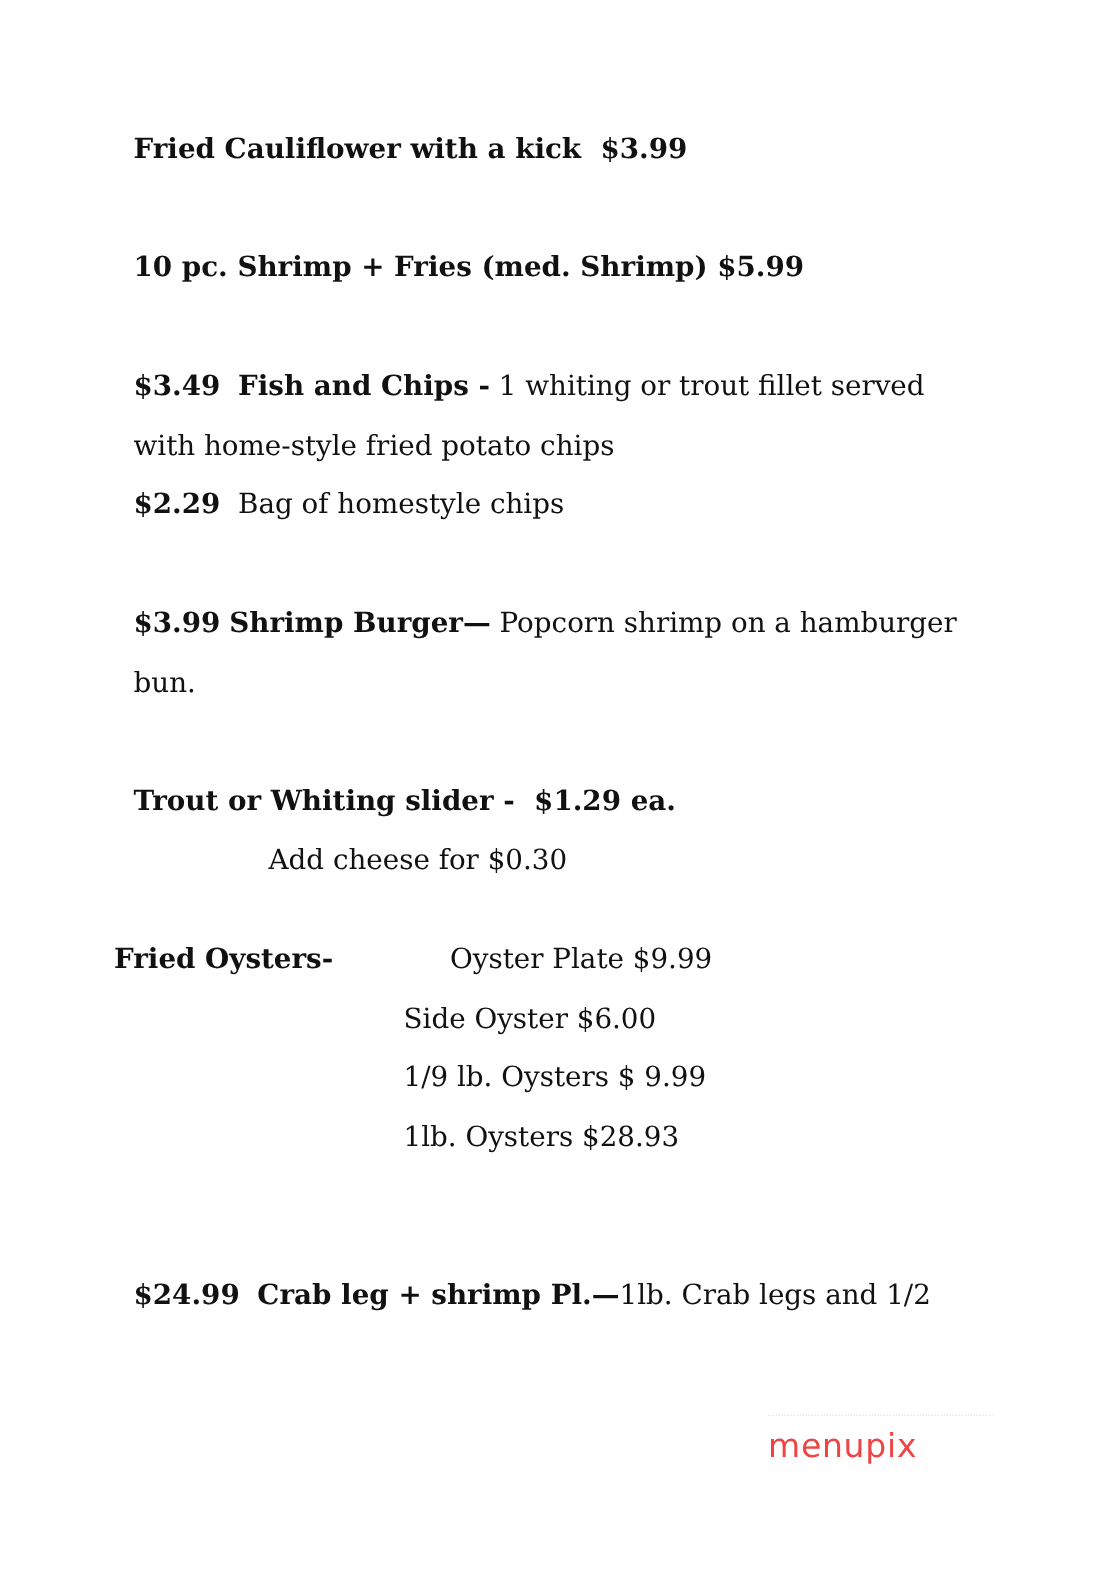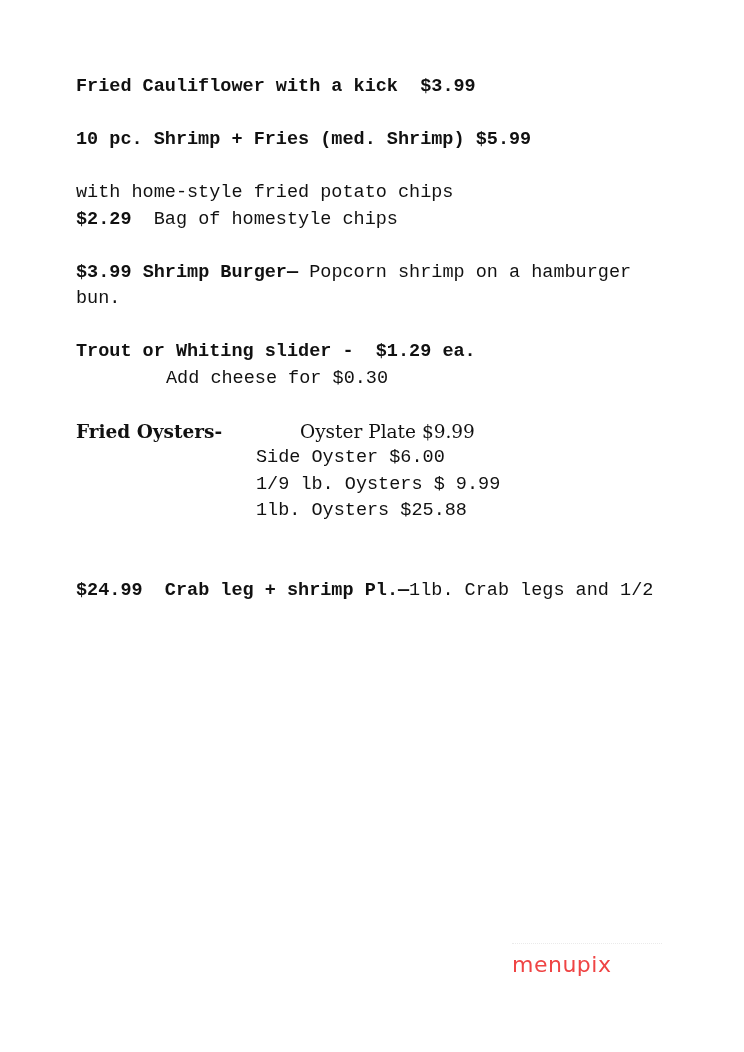--- a/index.html
+++ b/index.html
@@ -1,39 +1,40 @@
 <!DOCTYPE html>
 <html><head>
 <meta charset="utf-8">
 <style>
   html, body { margin: 0; padding: 0; background: #ffffff; }
   body { width: 744px; height: 1052px; position: relative; overflow: hidden;
          font-family: "DejaVu Serif", "Liberation Serif", serif; color: #111; }
   .page { position: absolute; left: 76px; top: 74px; width: 610px; font-size: 18.5px; line-height: 26.5px; }
   .b { font-weight: bold; }
-  .item { margin: 0; font-family: Liberation Mono, monospace; }
+  .item { margin: 13px; }
   .gap { height: 26.5px; }
   .indent1 { padding-left: 90px; }
   .oy-row { display: flex; gap: 44px; }
   .oy-label { width: 180px; flex: none; }
   .oy-col { padding-left: 0; }
   .oy-sub { padding-left: 180px; }
   .watermark { position: absolute; left: 512px; top: 952px; font-family: "DejaVu Sans", sans-serif;
                font-size: 22px; color: #ef4444; letter-spacing: 0.5px; }
   .wm-line { position: absolute; left: 512px; top: 943px; width: 150px; border-top: 1px dotted #eaeaea; }
 </style>
 </head>
 <body>
 
 <div class="page">
   <p class="item b"><span>Fried Cauliflower  with a kick</span>&nbsp;&nbsp;<span>$3.99</span></p>
   <div class="gap"></div>
   <p class="item b"><span>10 pc. Shrimp + Fries  (med. Shrimp)</span> <span>$5.99</span></p>
   <div class="gap"></div>
   <div>
+    <p class="item"><span class="b">$3.49</span>&nbsp;&nbsp;<span class="b">Fish and Chips -</span> <span>1 whiting or trout fillet served</span></p>
     <p class="item">with home-style fried potato chips</p>
   </div>
   <p class="item"><span class="b">$2.29</span>&nbsp;&nbsp;<span>Bag of homestyle chips</span></p>
   <div class="gap"></div>
   <div>
     <p class="item"><span class="b">$3.99</span> <span class="b">Shrimp Burger—</span> <span>Popcorn shrimp on a hamburger</span></p>
     <p class="item">bun.</p>
   </div>
   <div class="gap"></div>
   <div>
@@ -41,21 +42,21 @@
     <p class="item indent1">Add cheese for $0.30</p>
   </div>
   <div class="gap"></div>
   <div>
     <div class="oy-row">
       <span class="oy-label b">Fried Oysters-</span>
       <span class="oy-col">Oyster Plate $9.99</span>
     </div>
     <p class="item oy-sub">Side Oyster  $6.00</p>
     <p class="item oy-sub">1/9 lb. Oysters $ 9.99</p>
-    <p class="item oy-sub">1lb.  Oysters $25.88</p>
+    <p class="item oy-sub">1lb.  Oysters $28.93</p>
   </div>
   <div class="gap"></div>
   <div class="gap"></div>
   <div>
     <p class="item"><span class="b">$24.99</span>&nbsp;&nbsp;<span class="b">Crab leg + shrimp Pl.—</span><span>1lb. Crab legs and 1/2</span></p>
   </div>
 </div>
 
 <div class="wm-line"></div>
 <div class="watermark">menupix</div>

